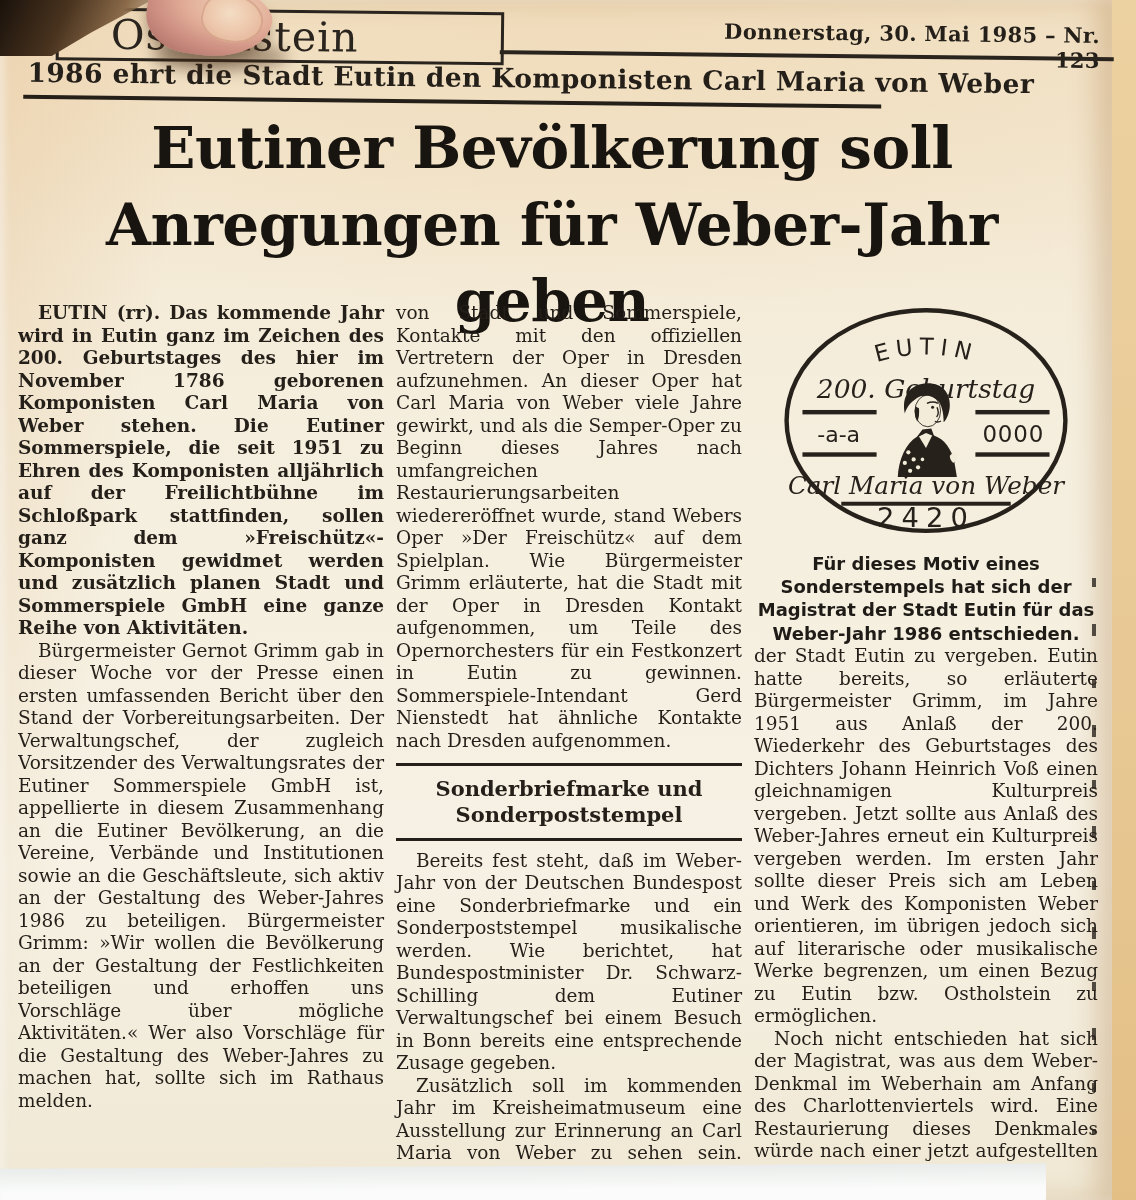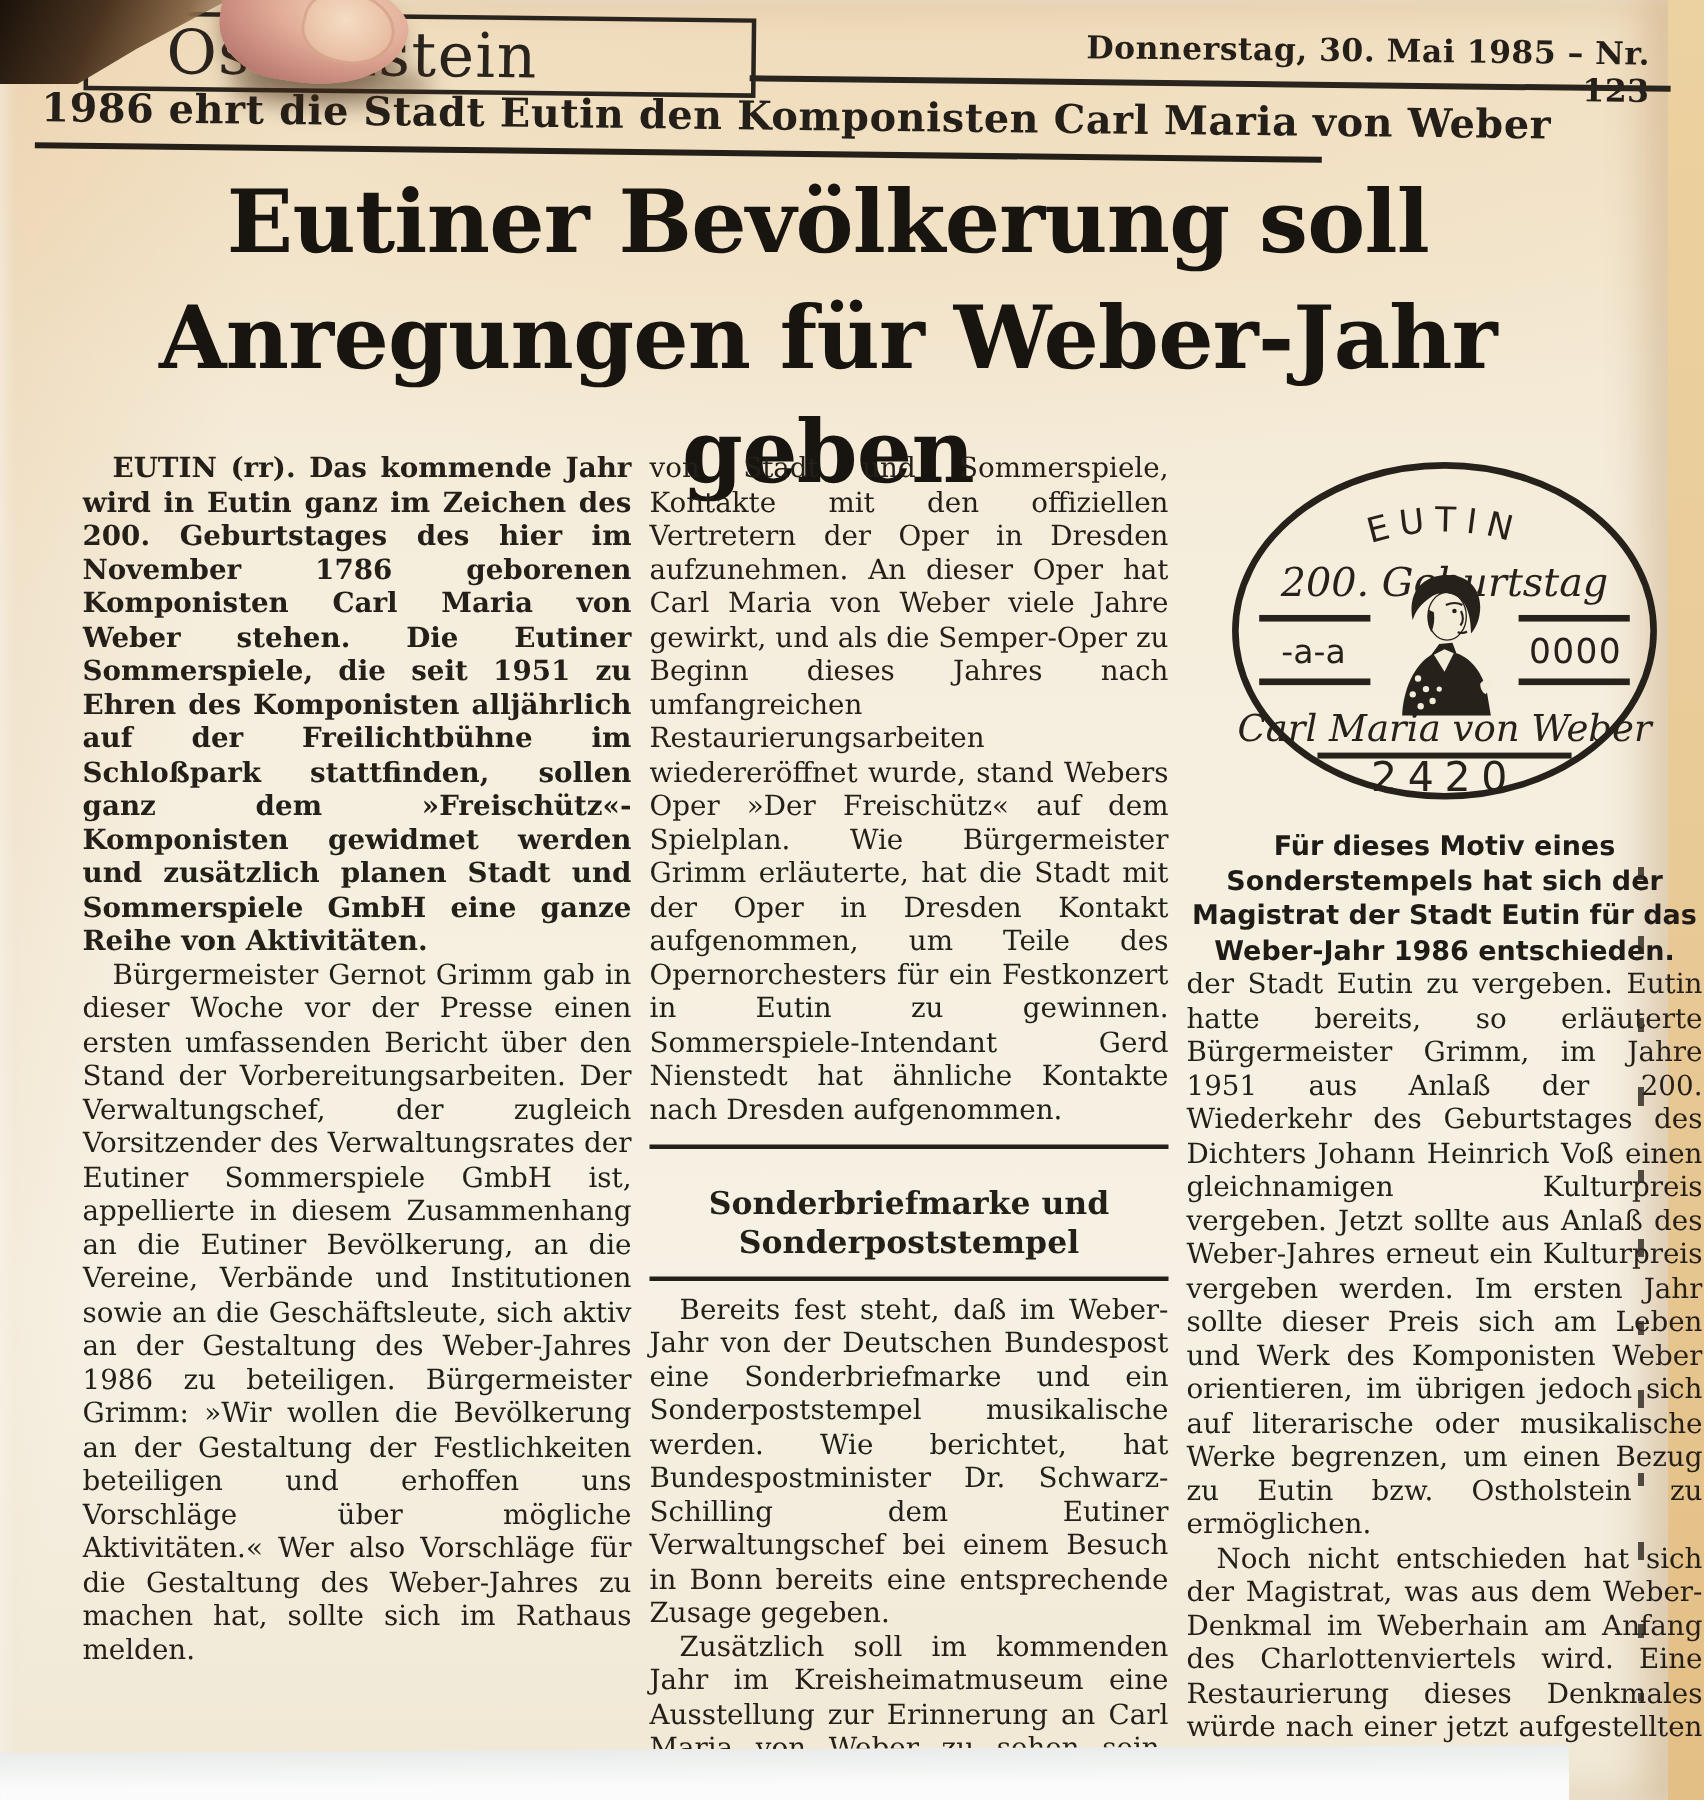--- a/index.html
+++ b/index.html
@@ -37,28 +37,28 @@
   .kicker-rule{position:absolute;left:24px;top:95px;width:858px;height:3.5px;background:#241f19;}
 
   
   .headline{position:absolute;left:0;top:110px;width:1104px;text-align:center;
     font-weight:bold;font-size:58px;line-height:1.32;letter-spacing:-0.5px;color:#18140f;}
 
   
   .article{
     position:absolute;left:18px;top:302px;width:1080px;height:864px;overflow:hidden;
     display:grid;grid-template-columns:366px 346px 344px;column-gap:12px;
-    font-size:18.5px;line-height:22.5px;color:#241f19;text-align:justify;margin-left:37px;
+    font-size:18.5px;line-height:22.5px;color:#241f19;text-align:justify;
   }
   .article p{margin:0;text-indent:20px;}
   .article p.cont{text-indent:0;}
   .lede{font-weight:bold;}
   .subhead{font-weight:bold;font-size:21px;line-height:1.25;text-align:center;text-indent:0;
     border-top:3.5px solid #241f19;border-bottom:3.5px solid #241f19;
-    padding:23px 6px 9px;margin:11px 0 9px;}
+    padding:10px 6px 9px;margin:11px 0 9px;}
   .stamp-wrap{text-align:center;margin:2px 0 8px;}
   svg.stamp{width:300px;height:234px;}
   .caption{font-family:"DejaVu Sans",sans-serif;font-weight:600;font-size:18px;
     line-height:1.3;text-align:center;text-indent:0;margin:0 0 14px 0;color:#1f1b16;}
 
   
   .edge-marks{position:absolute;left:1092px;top:578px;width:4px;height:556px;opacity:.8;
     background:repeating-linear-gradient(180deg,#2a241d 0 9px,transparent 9px 46px,
       #2a241d 46px 58px,transparent 58px 101px);}
 

